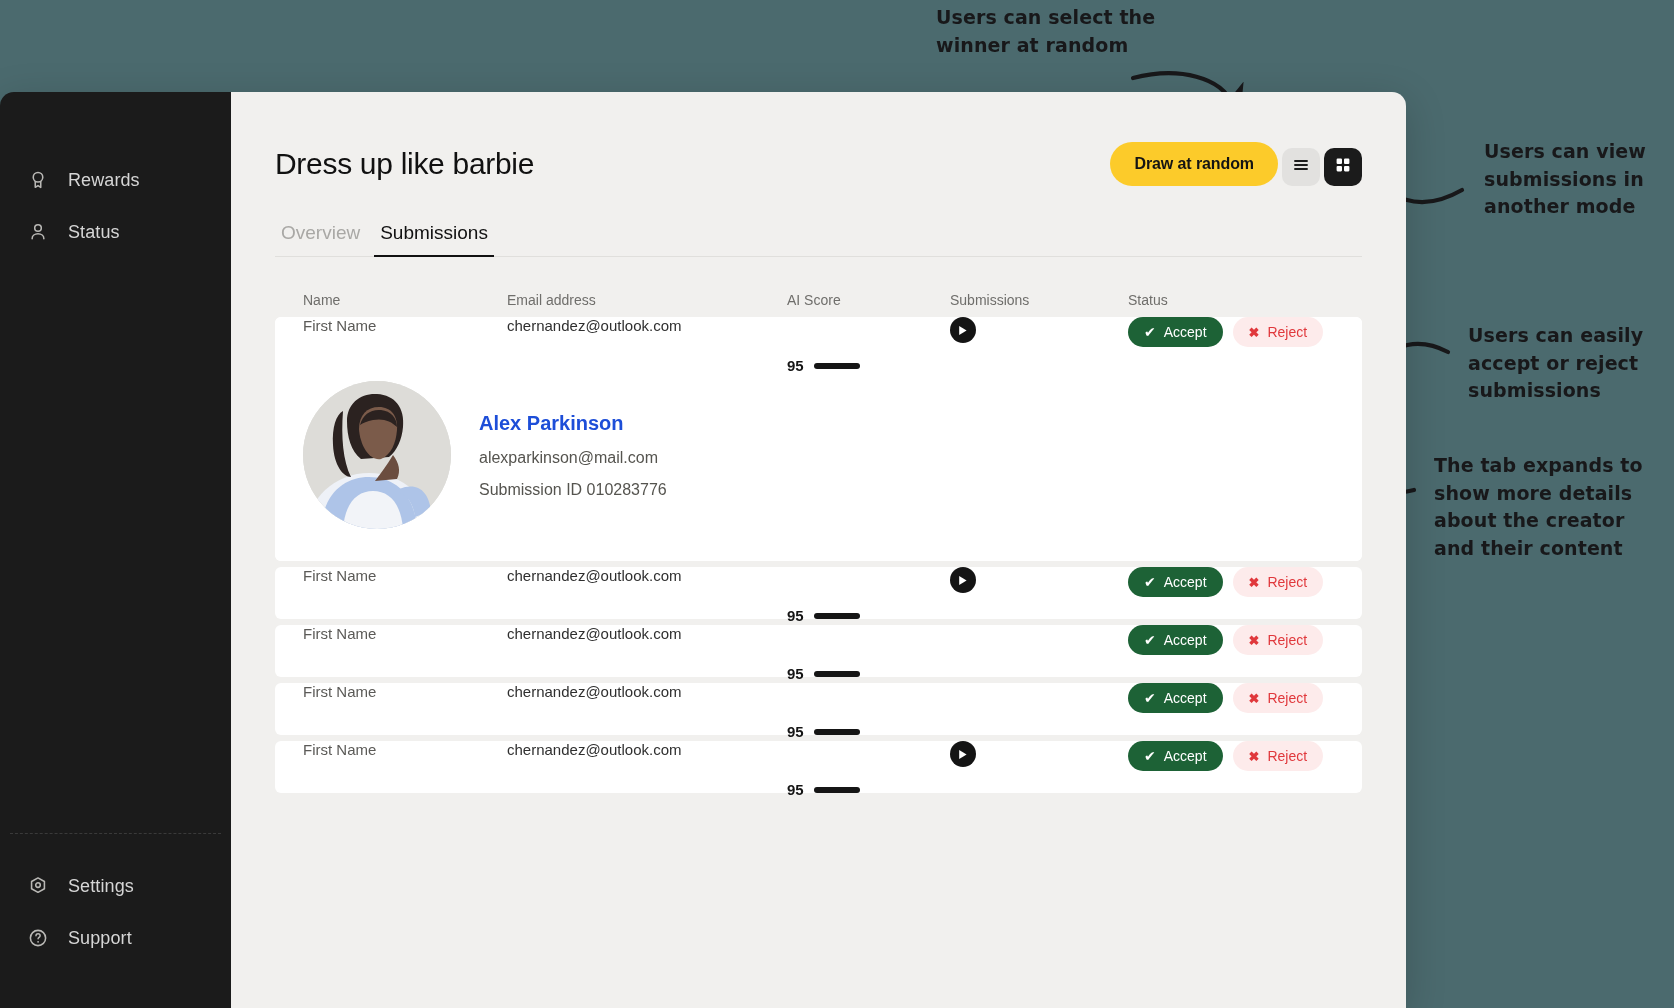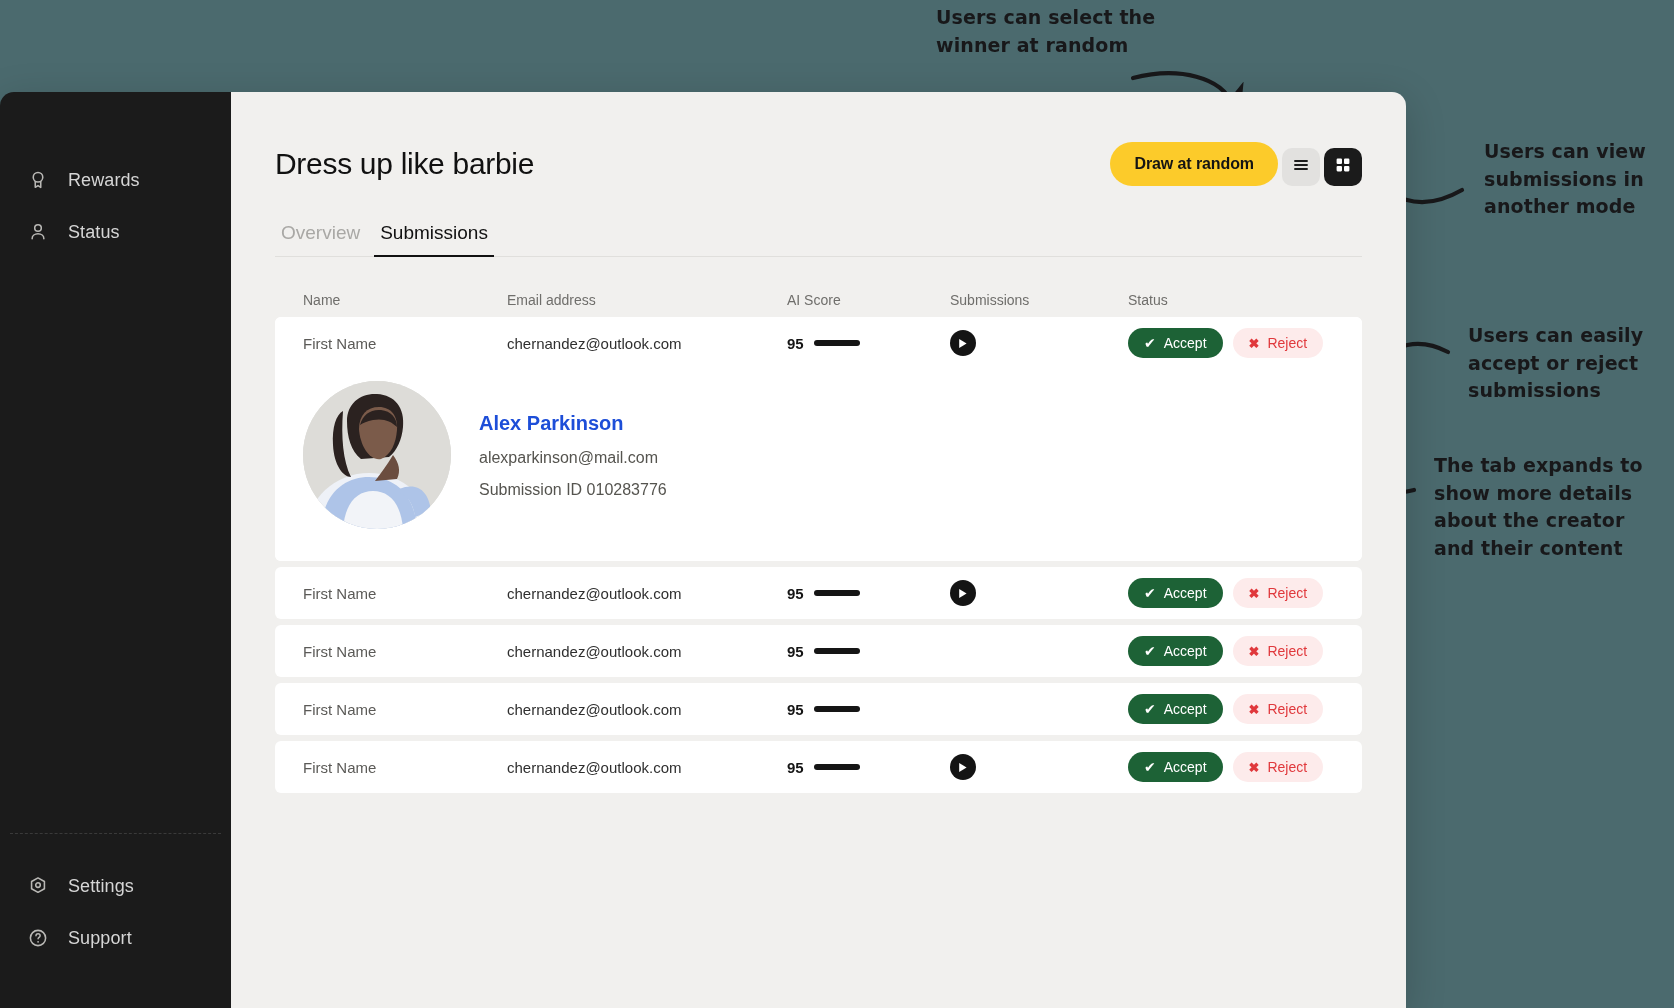--- a/index.html
+++ b/index.html
@@ -170,21 +170,21 @@
     display: flex;
     align-items: center;
     padding: 0 28px;
     height: 34px;
     font-size: 14px;
     color: #6f6e6b;
   }
 
   .table-row {
     display: flex;
-    align-items: center;
+    align-items: flex-start;
     background: #ffffff;
     height: 52px;
     padding: 0 28px;
     margin-bottom: 6px;
     border-radius: 6px;
     font-size: 15px;
     color: #2a2a2a;
     cursor: pointer;
   }
   .table-row .col-name { color: #5b5a57; }
@@ -194,21 +194,21 @@
     background: #ffffff;
     border-radius: 6px;
     margin-bottom: 6px;
     overflow: hidden;
   }
   .row-block .table-row {
     margin-bottom: 0;
     border-radius: 0;
   }
 
-  .score-cell { display: flex; align-items: center; gap: 10px; }
+  .score-cell { display: flex; align-items: center; gap: 10px; margin-top: 40px; }
   .score-value { font-weight: 700; color: #151515; font-size: 15px; }
   .score-bar {
     width: 46px;
     height: 6px;
     border-radius: 3px;
     background: #151515;
   }
 
   .play-btn {
     width: 26px;

